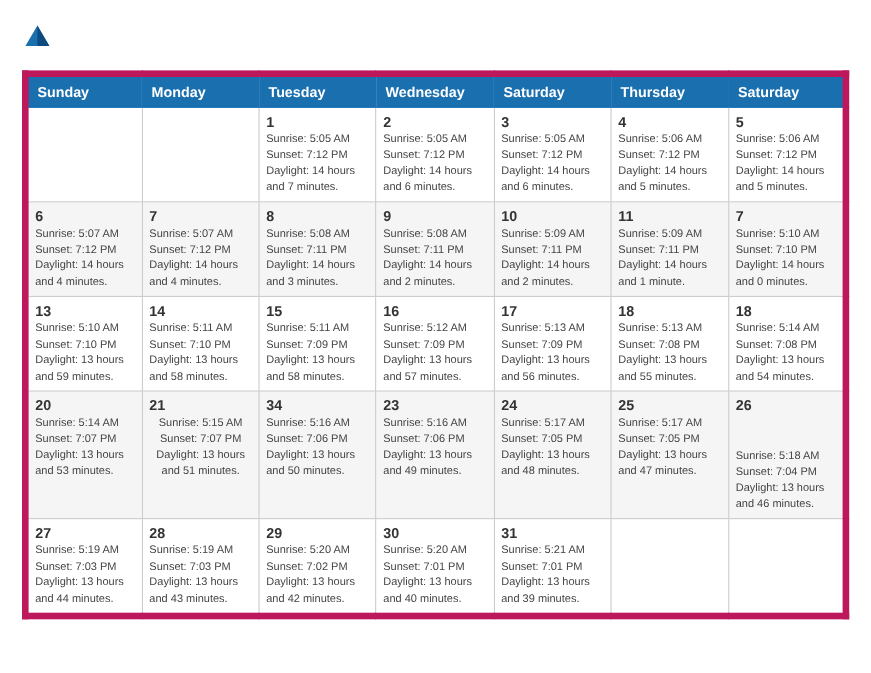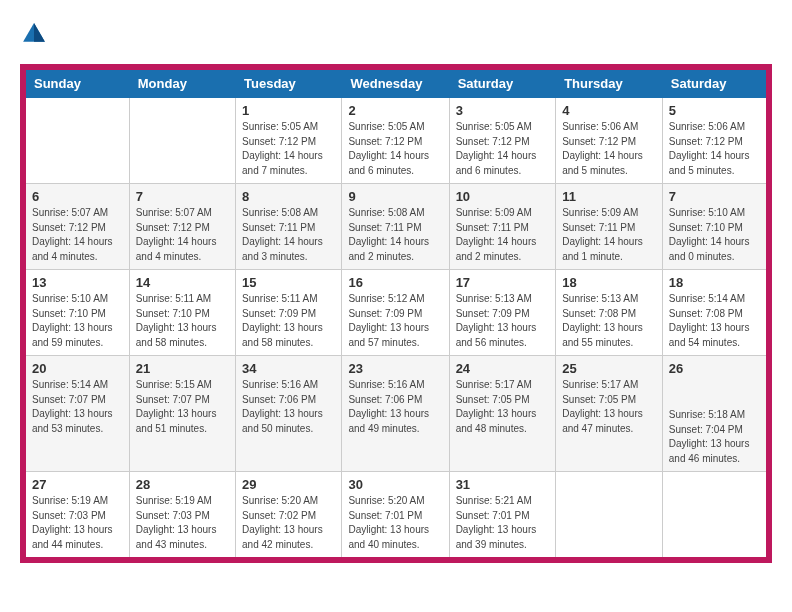--- a/index.html
+++ b/index.html
@@ -254,21 +254,21 @@
       </tr>
       <tr>
         <td>
           <span class="day-number">20</span>
           <div class="day-info" style="white-space: pre-line;">Sunrise: 5:14 AM
 Sunset: 7:07 PM
 Daylight: 13 hours and 53 minutes.</div>
         </td>
         <td>
           <span class="day-number">21</span>
-          <div class="day-info" style="white-space: pre-line;">Sunrise: 5:15 AM
+          <div class="day-info" style="white-space: pre-line; text-align: center;">Sunrise: 5:15 AM
 Sunset: 7:07 PM
 Daylight: 13 hours and 51 minutes.</div>
         </td>
         <td>
           <span class="day-number">34</span>
           <div class="day-info" style="white-space: pre-line;">Sunrise: 5:16 AM
 Sunset: 7:06 PM
 Daylight: 13 hours and 50 minutes.</div>
         </td>
         <td>

